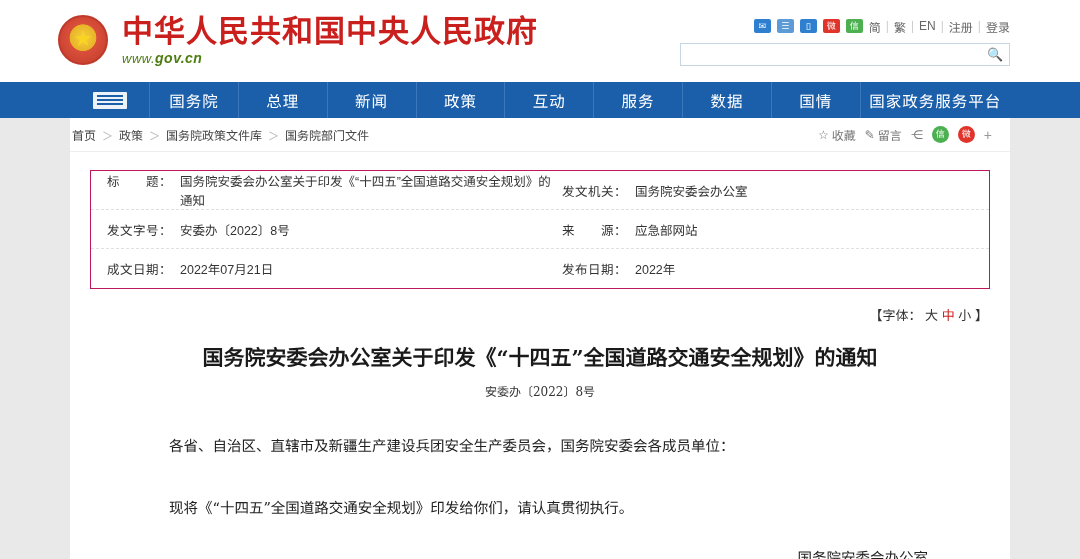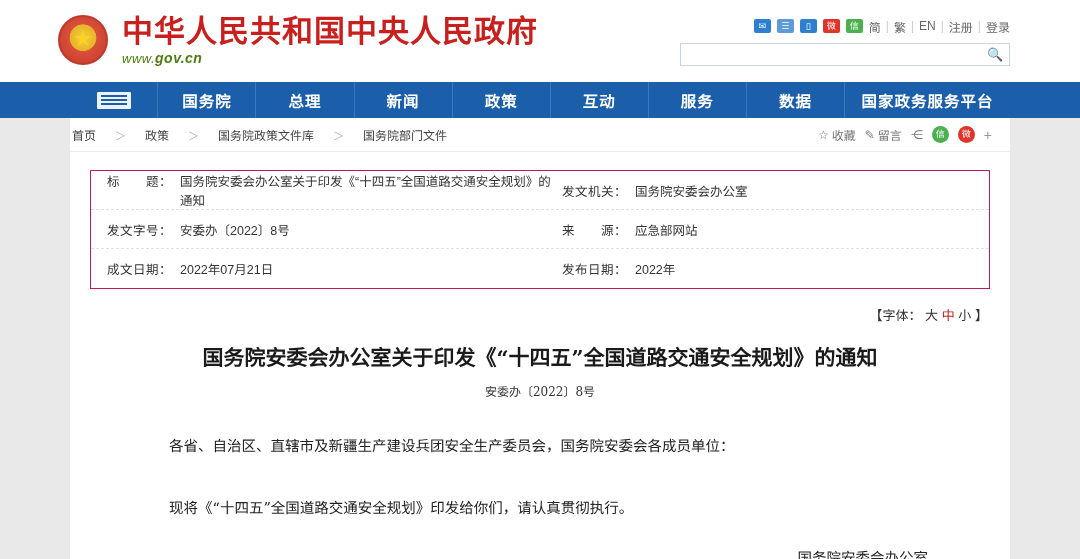--- a/index.html
+++ b/index.html
@@ -142,21 +142,21 @@
     width: 940px;
     margin: 0 auto;
     display: flex;
     height: 36px;
     align-items: stretch;
   }
   .nav-item {
     flex: 1;
     color: #fff;
     font-size: 15.5px;
-    font-weight: bold;
+    font-weight: normal;
     display: flex;
     align-items: center;
     justify-content: center;
     border-right: 1px solid #3a78bb;
     letter-spacing: 1px;
     cursor: pointer;
     white-space: nowrap;
   }
   .nav-item:last-child { border-right: none; flex: 1.7; }
   .nav-item.home { flex: 0.9; }
@@ -189,21 +189,21 @@
     height: 34px;
     border-bottom: 1px solid #ededed;
     padding: 0 18px 0 2px;
     font-size: 12px;
     color: #555;
   }
   .crumb {
     flex: 1;
     display: flex;
     align-items: center;
-    gap: 19px;
+    gap: 6px;
     color: #444;
   }
   .crumb a { color: #444; text-decoration: none; }
   .crumb .arrow { color: #b5b5b5; font-size: 11px; }
   .crumb-tools {
     display: flex;
     align-items: center;
     gap: 9px;
     color: #777;
     font-size: 12px;
@@ -336,20 +336,21 @@
       <div class="nav-item home">
         <span class="home-icon"></span>
       </div>
       <div class="nav-item">国务院</div>
       <div class="nav-item">总理</div>
       <div class="nav-item">新闻</div>
       <div class="nav-item">政策</div>
       <div class="nav-item">互动</div>
       <div class="nav-item">服务</div>
       <div class="nav-item">数据</div>
+      <div class="nav-item">国情</div>
       <div class="nav-item">国家政务服务平台</div>
     </div>
   </div>
 
   <div class="content">
 
     <div class="crumb-row">
       <div class="crumb">
         <a href="#">首页</a>
         <span class="arrow">＞</span>

